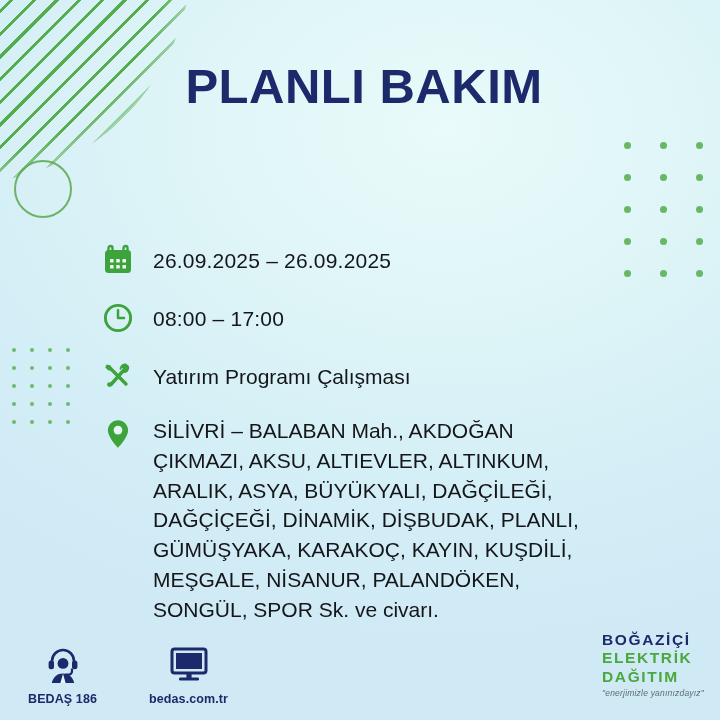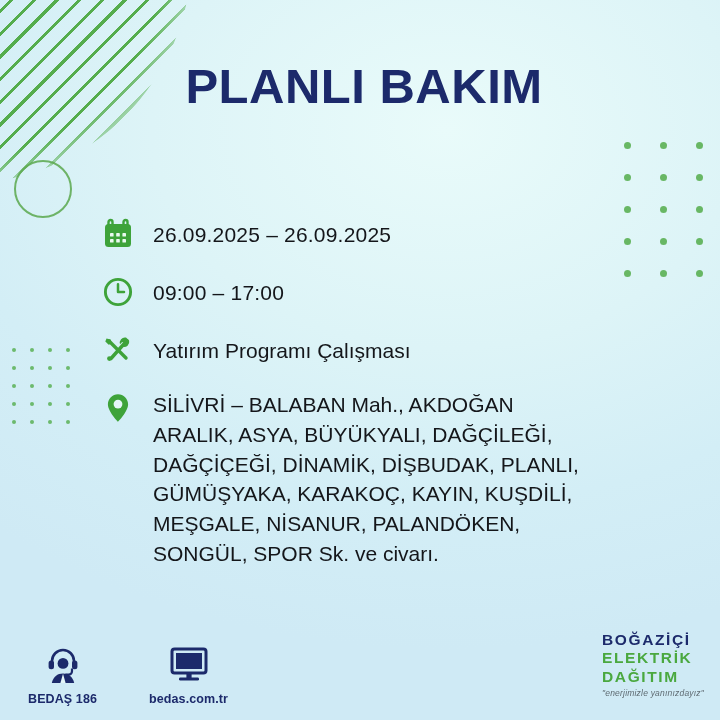--- a/index.html
+++ b/index.html
@@ -59,21 +59,21 @@
     font-size:49px; font-weight:bold; letter-spacing:.5px;
     color:#1c2a6b; line-height:1.02;
   }
   .title-sub {
     margin-top:6px;
     font-size:37px; font-weight:400; letter-spacing:.4px;
     color:#1c2a6b;
   }
 
   
-  .rows { position:absolute; left:96px; top:212px; width:600px; }
+  .rows { position:absolute; left:96px; top:238px; width:600px; }
   .row { display:flex; align-items:flex-start; margin-bottom:14px; }
   .row .ico {
     width:44px; min-width:44px; height:44px;
     display:flex; align-items:center; justify-content:center;
   }
   .row .txt {
     margin-left:13px;
     font-size:21px; color:#14161a; line-height:1.42;
     padding-top:8px;
   }
@@ -176,21 +176,21 @@
       <span class="txt">26.09.2025 – 26.09.2025</span>
     </div>
 
     <div class="row row-time">
       <span class="ico">
         <svg width="32" height="32" viewBox="0 0 32 32">
           <circle cx="16" cy="16" r="12.6" fill="none" stroke="#3ea33a" stroke-width="2.9"></circle>
           <path d="M16 8.2 V16 H22" fill="none" stroke="#3ea33a" stroke-width="2.5" stroke-linecap="round" stroke-linejoin="round"></path>
         </svg>
       </span>
-      <span class="txt">09:00 – 17:00</span>
+      <span class="txt">08:00 – 17:00</span>
     </div>
 
     <div class="row row-work">
       <span class="ico">
         <svg width="32" height="32" viewBox="0 0 32 32">
           <g stroke="#3ea33a" stroke-width="3.4" stroke-linecap="round">
             <line x1="7" y1="7" x2="24" y2="24"></line>
             <line x1="25" y1="6.5" x2="9" y2="24.5"></line>
           </g>
           <path d="M4.5 4.4 l4.2 1.0 1.0 4.2 -3.0 1.2 -3.4 -3.4 z" fill="#3ea33a"></path>
@@ -203,20 +203,21 @@
 
     <div class="row row-loc">
       <span class="ico">
         <svg width="32" height="32" viewBox="0 0 32 32">
           <path d="M16 2.2 c-5.6 0 -10.1 4.5 -10.1 10.1 c0 7.4 10.1 17.5 10.1 17.5 s10.1 -10.1 10.1 -17.5 c0 -5.6 -4.5 -10.1 -10.1 -10.1 z" fill="#3ea33a"></path>
           <circle cx="16" cy="12.1" r="4.4" fill="#e4f6f8"></circle>
         </svg>
       </span>
       <span class="txt">
         <span class="addr-line">SİLİVRİ – BALABAN Mah., AKDOĞAN</span>
+        <span class="addr-line">ÇIKMAZI, AKSU, ALTIEVLER, ALTINKUM,</span>
         <span class="addr-line">ARALIK, ASYA, BÜYÜKYALI, DAĞÇİLEĞİ,</span>
         <span class="addr-line">DAĞÇİÇEĞİ, DİNAMİK, DİŞBUDAK, PLANLI,</span>
         <span class="addr-line">GÜMÜŞYAKA, KARAKOÇ, KAYIN, KUŞDİLİ,</span>
         <span class="addr-line">MEŞGALE, NİSANUR, PALANDÖKEN,</span>
         <span class="addr-line">SONGÜL, SPOR Sk. ve civarı.</span>
       </span>
     </div>
 
   </div>
 

